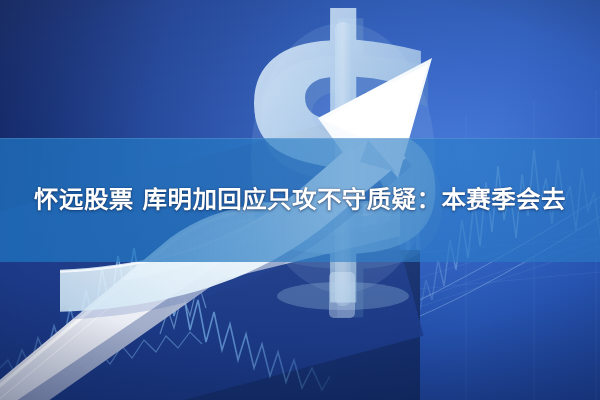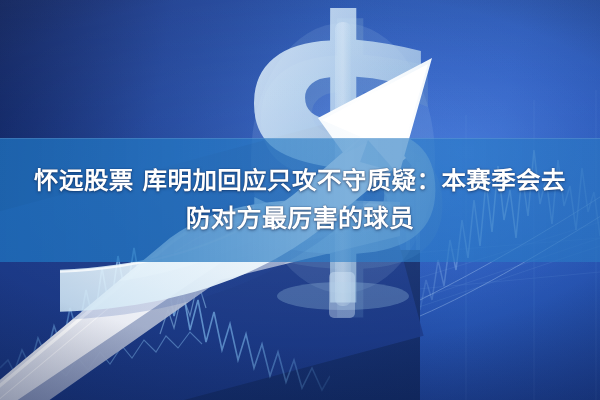--- a/index.html
+++ b/index.html
@@ -274,16 +274,15 @@
   </svg>
 
   <div class="sheen"></div>
   <div class="bg-vig"></div>
 
   <div class="band"></div>
   <div class="band-top"></div>
 
   <div class="headline">
     <div class="hl-line l1">怀远股票 库明加回应只攻不守质疑：本赛季会去</div>
-    <div class="hl-line l2">防对方最厉害的球员</div>
   </div>
 
 </div>
 
 </body></html>

